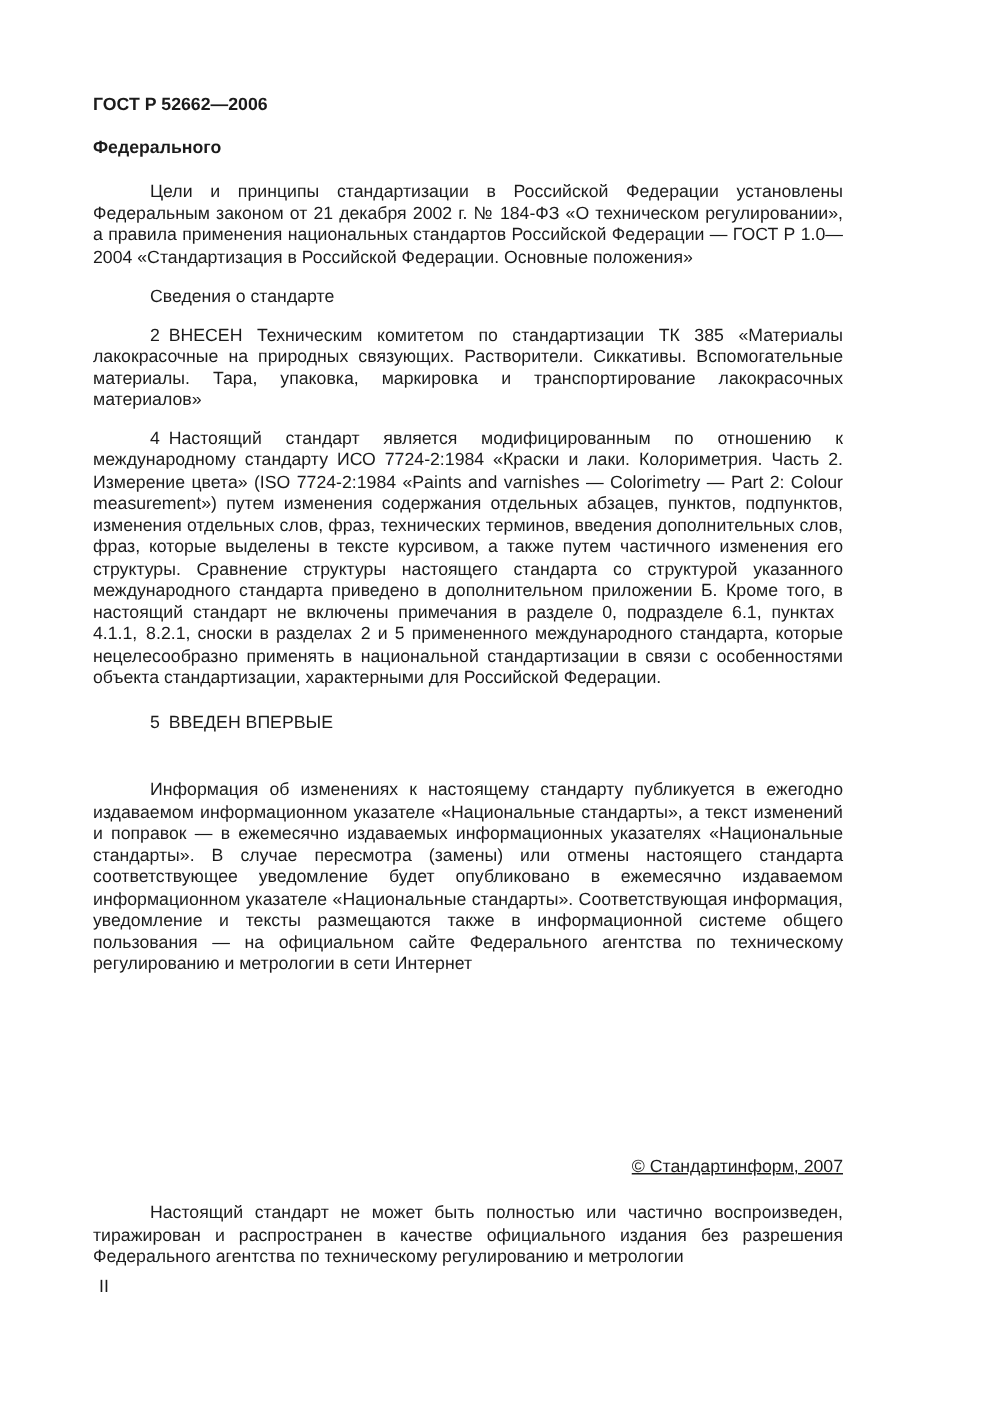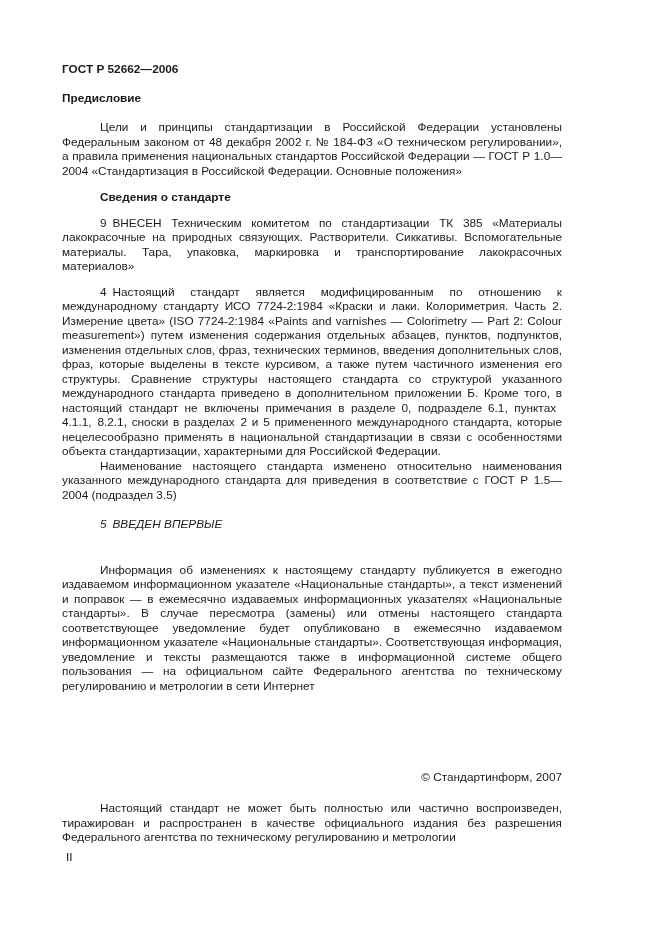--- a/index.html
+++ b/index.html
@@ -35,38 +35,39 @@
   }
   .doc-title {
     text-align: center;
     text-indent: 0;
     font-weight: bold;
     font-size: 13.5px;
     margin-top: 14px !important;
   }
   .intro { margin-top: 15px !important; }
   .info-heading {
-    font-weight: bold;
+    font-weight: normal;
     margin-top: 12px !important;
     text-align: left;
   }
   .std-item { margin-top: 11px !important; }
   .item4-note { margin-top: 0 !important; }
-  .item5 { margin-top: 15px !important; text-align: left; font-style: italic; }
+  .item5 { margin-top: 15px !important; text-align: left; }
   .notice {
     margin-top: 31px !important;
   }
   .copyright {
     position: absolute;
     top: 770px;
     right: 43px;
     font-size: 11.8px;
     line-height: 14.5px;
     margin: 0;
     text-align: right;
+    text-decoration: underline;
   }
   .restriction {
     position: absolute;
     top: 801px;
     left: 62px;
     right: 43px;
   }
   .page-number {
     position: absolute;
     top: 850px;
@@ -77,33 +78,32 @@
     text-align: left;
   }
 </style>
 </head>
 <body>
 
 <div class="page">
   <div class="content">
     <p class="doc-header">ГОСТ Р 52662—2006</p>
 
-    <p class="doc-title">Предисловие</p>
+    <p class="doc-title">Федерального</p>
 
-    <p class="indent intro">Цели и принципы стандартизации в Российской Федерации установлены Федеральным законом от 48 декабря 2002 г. № 184-ФЗ «О техническом регулировании», а правила применения национальных стандартов Российской Федерации — ГОСТ Р 1.0—2004 «Стандартизация в Российской Федерации. Основные положения»</p>
+    <p class="indent intro">Цели и принципы стандартизации в Российской Федерации установлены Федеральным законом от 21 декабря 2002 г. № 184-ФЗ «О техническом регулировании», а правила применения национальных стандартов Российской Федерации — ГОСТ Р 1.0—2004 «Стандартизация в Российской Федерации. Основные положения»</p>
 
     <p class="indent info-heading">Сведения о стандарте</p>
 
 
-    <p class="indent std-item">9 ВНЕСЕН Техническим комитетом по стандартизации ТК 385 «Материалы лакокрасочные на природных связующих. Растворители. Сиккативы. Вспомогательные материалы. Тара, упаковка, маркировка и транспортирование лакокрасочных материалов»</p>
+    <p class="indent std-item">2 ВНЕСЕН Техническим комитетом по стандартизации ТК 385 «Материалы лакокрасочные на природных связующих. Растворители. Сиккативы. Вспомогательные материалы. Тара, упаковка, маркировка и транспортирование лакокрасочных материалов»</p>
 
 
     <p class="indent std-item">4 Настоящий стандарт является модифицированным по отношению к международному стандарту ИСО 7724-2:1984 «Краски и лаки. Колориметрия. Часть 2. Измерение цвета» (ISO 7724-2:1984 «Paints and varnishes — Colorimetry — Part 2: Colour measurement») путем изменения содержания отдельных абзацев, пунктов, подпунктов, изменения отдельных слов, фраз, технических терминов, введения дополнительных слов, фраз, которые выделены в тексте курсивом, а также путем частичного изменения его структуры. Сравнение структуры настоящего стандарта со структурой указанного международного стандарта приведено в дополнительном приложении Б. Кроме того, в настоящий стандарт не включены примечания в разделе 0, подразделе 6.1, пунктах 4.1.1, 8.2.1, сноски в разделах 2 и 5 примененного международного стандарта, которые нецелесообразно применять в национальной стандартизации в связи с особенностями объекта стандартизации, характерными для Российской Федерации.</p>
 
-    <p class="indent item4-note">Наименование настоящего стандарта изменено относительно наименования указанного международного стандарта для приведения в соответствие с ГОСТ Р 1.5—2004 (подраздел 3.5)</p>
 
     <p class="indent std-item item5">5 ВВЕДЕН ВПЕРВЫЕ</p>
 
     <p class="indent notice">Информация об изменениях к настоящему стандарту публикуется в ежегодно издаваемом информационном указателе «Национальные стандарты», а текст изменений и поправок — в ежемесячно издаваемых информационных указателях «Национальные стандарты». В случае пересмотра (замены) или отмены настоящего стандарта соответствующее уведомление будет опубликовано в ежемесячно издаваемом информационном указателе «Национальные стандарты». Соответствующая информация, уведомление и тексты размещаются также в информационной системе общего пользования — на официальном сайте Федерального агентства по техническому регулированию и метрологии в сети Интернет</p>
   </div>
 
   <p class="copyright">© Стандартинформ, 2007</p>
 
   <p class="indent restriction">Настоящий стандарт не может быть полностью или частично воспроизведен, тиражирован и распространен в качестве официального издания без разрешения Федерального агентства по техническому регулированию и метрологии</p>
 

